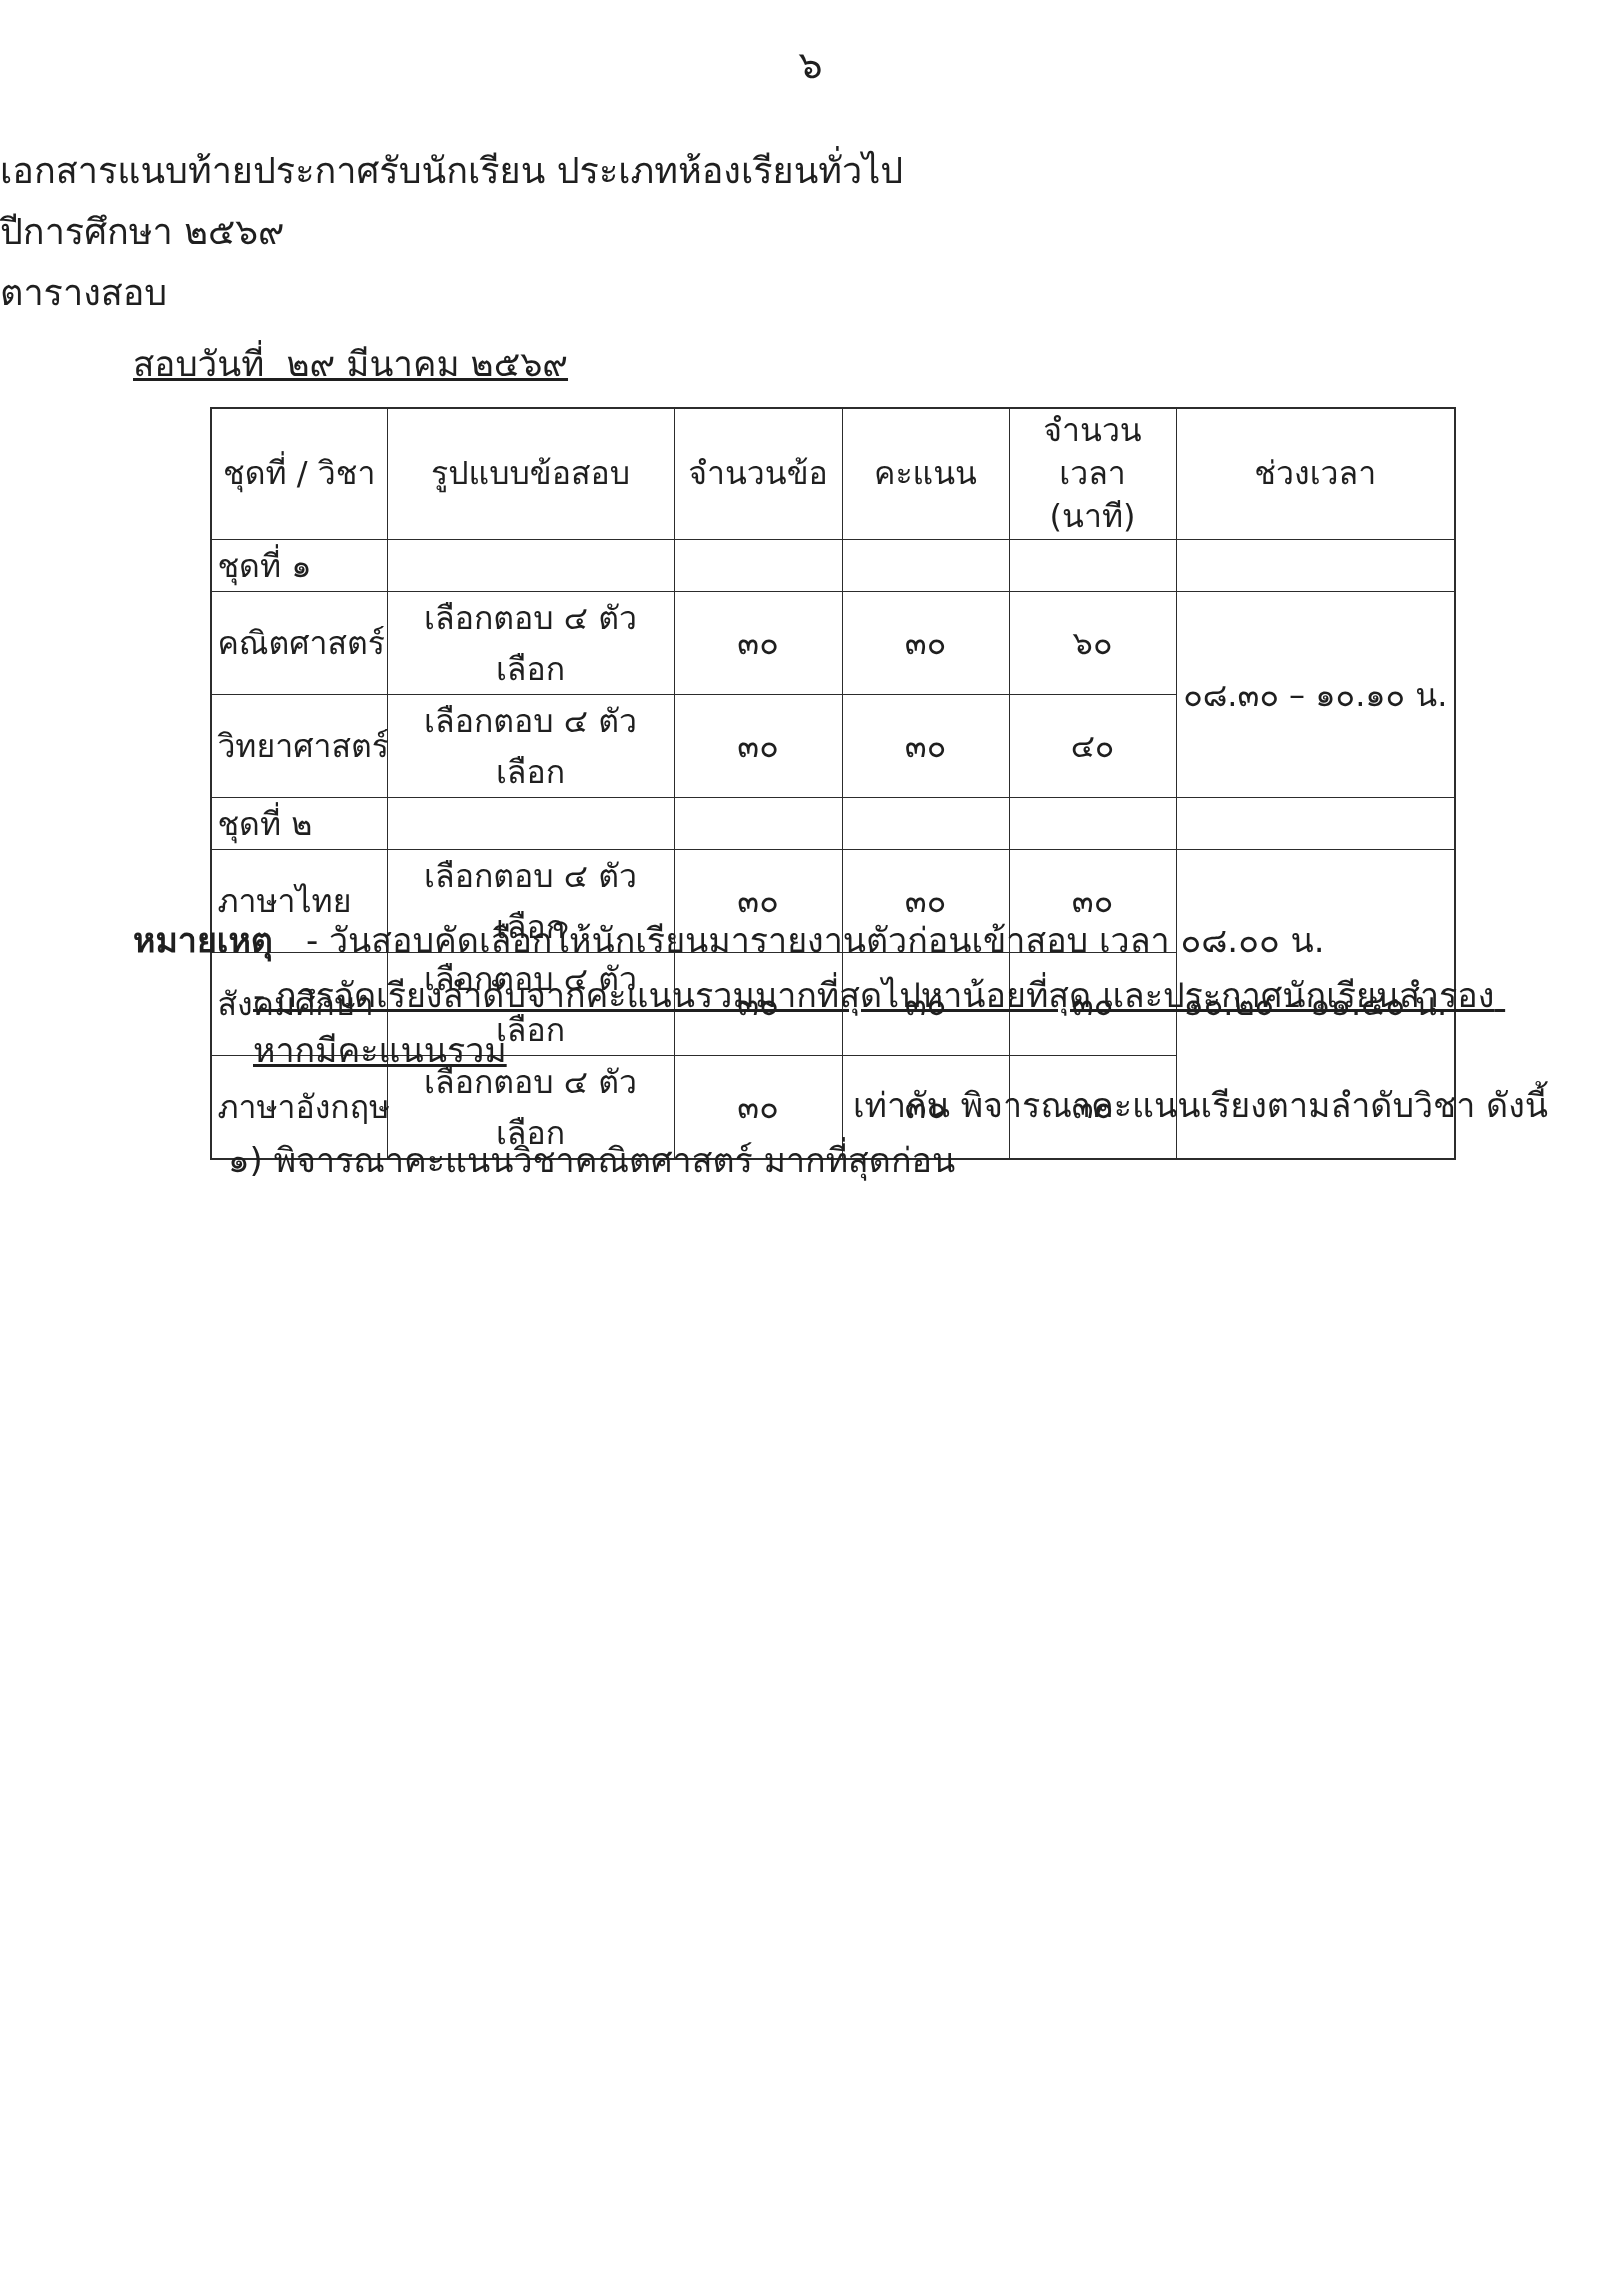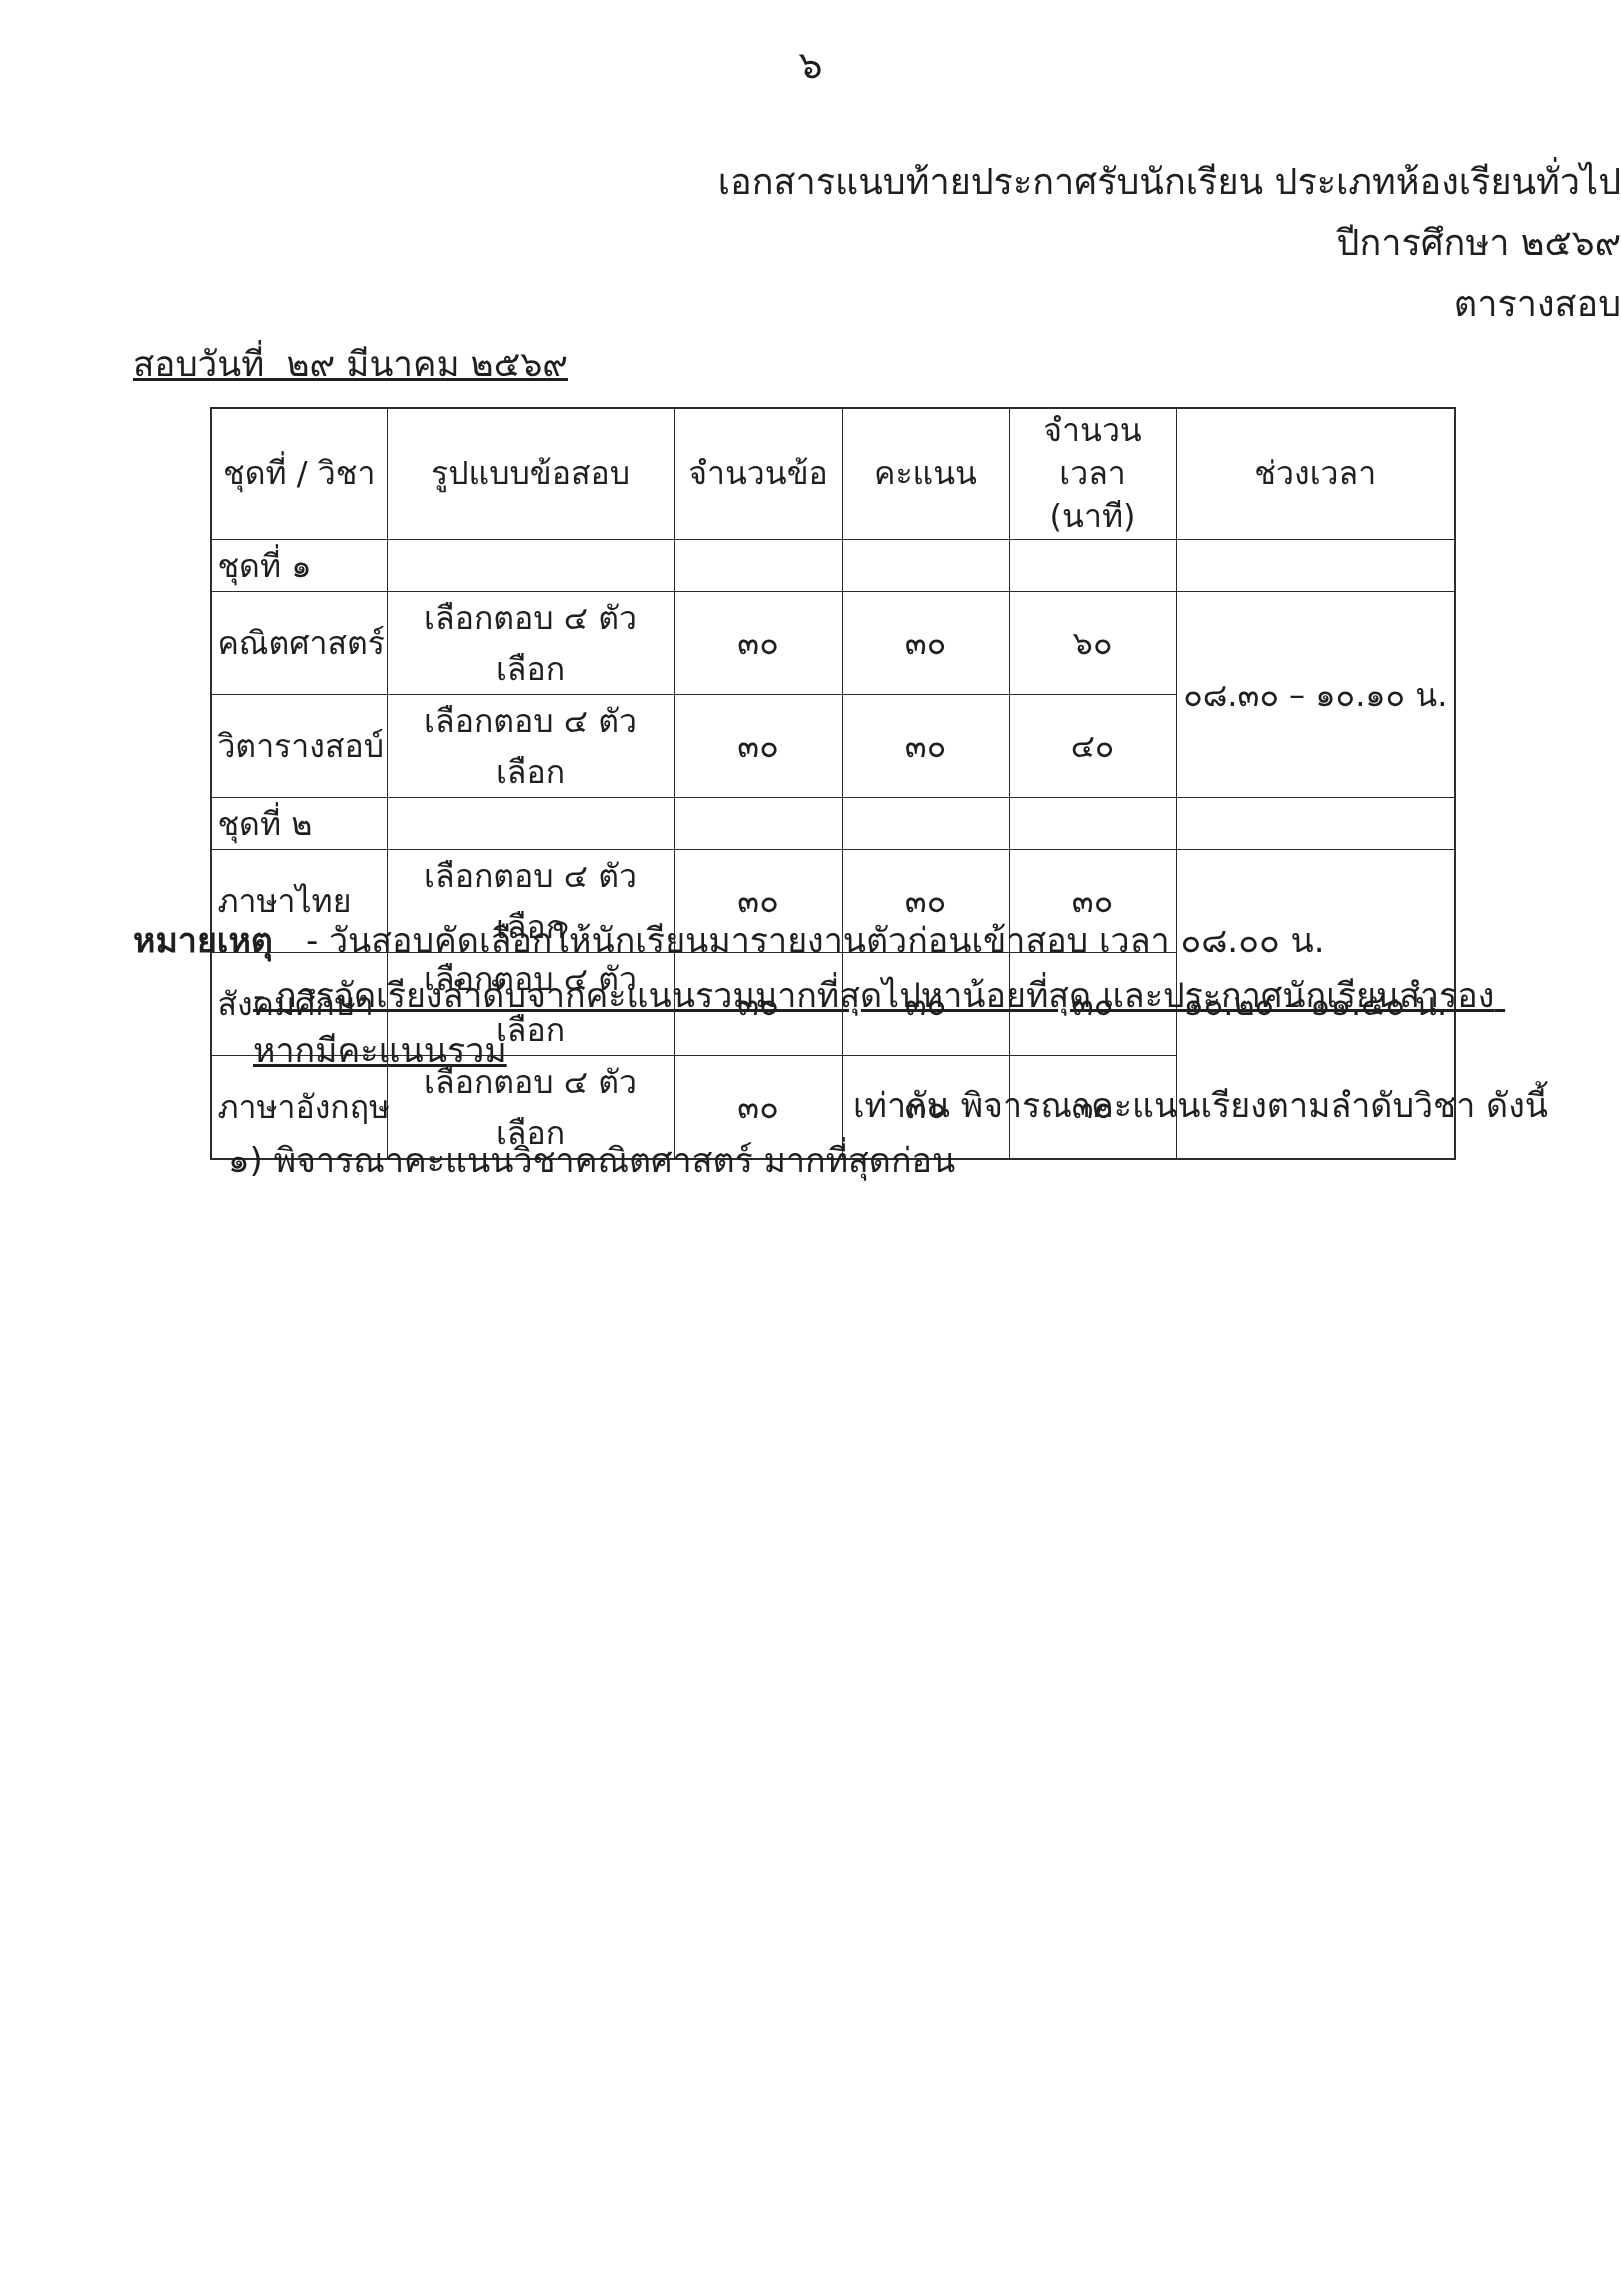--- a/index.html
+++ b/index.html
@@ -12,22 +12,22 @@
     -webkit-font-smoothing:antialiased;
   }
   .page{position:absolute;inset:0;background:#fff;}
 
   .page-number{
     position:absolute;top:45px;left:0;width:100%;
     text-align:center;font-size:38px;line-height:1.1;
   }
 
   .titles{
-    position:absolute;top:151px;left:0;width:100%;
-    text-align:right;font-size:36px;line-height:61px;
+    position:absolute;top:140px;left:0;width:100%;
+    text-align:left;font-size:36px;line-height:61px;
   }
 
   .date-line{
     position:absolute;top:336px;left:133px;
     font-size:35px;white-space:pre;text-decoration:underline;
   }
 
   table.exam{
     position:absolute;top:407px;left:210px;
     width:1245px;border-collapse:collapse;table-layout:fixed;
@@ -109,21 +109,21 @@
     <tr>
       <td class="subject">คณิตศาสตร์</td>
       <td class="center">เลือกตอบ ๔ ตัวเลือก</td>
       <td class="center">๓๐</td>
       <td class="center">๓๐</td>
       <td class="center">๖๐</td>
       <td class="time-range" rowspan="2">๐๘.๓๐ – ๑๐.๑๐ น.</td>
     </tr>
 
     <tr>
-      <td class="subject">วิตารางสอบ์</td>
+      <td class="subject">วิทยาศาสตร์</td>
       <td class="center">เลือกตอบ ๔ ตัวเลือก</td>
       <td class="center">๓๐</td>
       <td class="center">๓๐</td>
       <td class="center">๔๐</td>
     </tr>
 
     <tr>
       <td class="subject">ชุดที่ ๒</td>
       <td></td>
       <td></td>

